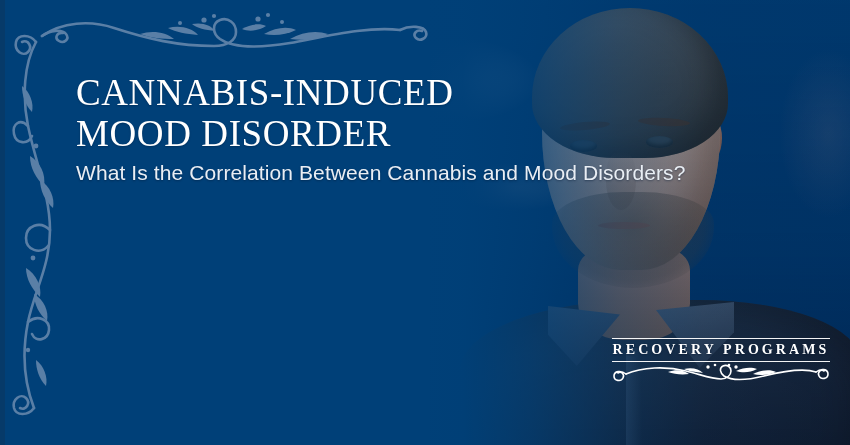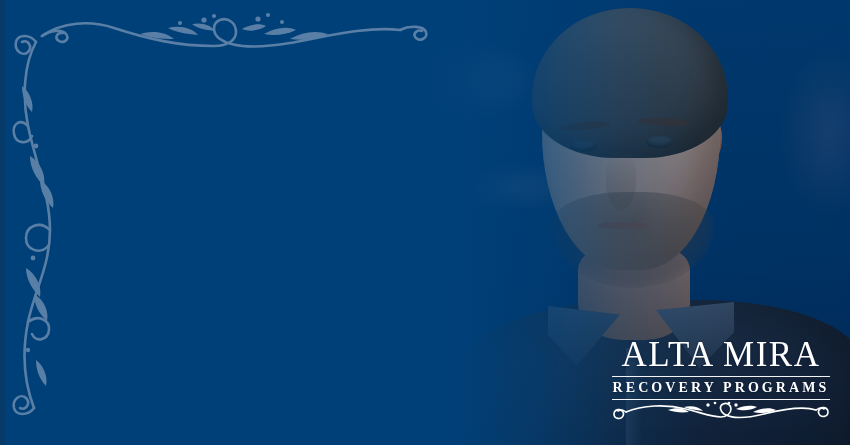--- a/index.html
+++ b/index.html
@@ -354,23 +354,29 @@
       <path d="M20 238 C 30 244, 36 256, 34 267 C 26 259, 20 249, 20 238 Z"></path>
       <path d="M28 264 C 38 270, 43 281, 41 291 C 33 284, 28 274, 28 264 Z"></path>
       <path d="M16 56 C 24 62, 28 73, 26 82 C 19 75, 16 65, 16 56 Z"></path>
       <path d="M30 330 C 38 336, 42 347, 40 356 C 33 349, 30 339, 30 330 Z"></path>
       <circle cx="30" cy="116" r="2.4"></circle>
       <circle cx="27" cy="228" r="2.4"></circle>
       <circle cx="22" cy="320" r="2.2"></circle>
     </g>
   </svg>
 
+  <div class="copy">
+    <h1 class="title">
+      <span class="ln">CANNABIS-INDUCED</span>
+      <span class="ln">MOOD DISORDER</span>
+    </h1>
+    <p class="subtitle">What Is the Correlation Between Cannabis and Mood Disorders?</p>
+  </div>
 
   <div class="logo">
-    <div class="logo-name">ALTA MIRA</div>
     <div class="logo-rule"></div>
     <div class="logo-sub">RECOVERY PROGRAMS</div>
     <div class="logo-rule2"></div>
     <svg class="logo-flourish" viewBox="0 0 218 26">
       <g fill="none" stroke="#ffffff" stroke-width="1.6" stroke-linecap="round">
         <path d="M14 11 C 30 4, 54 3, 74 8 C 90 12, 100 16, 109 16
                  C 115 16, 119 12, 119 8 C 119 4, 115 1, 111 3
                  C 107 5, 108 10, 112 13 C 120 18, 136 17, 152 13
                  C 172 8, 192 5, 204 9"></path>
         <path d="M14 11 C 9 7, 2 8, 2 13 C 2 18, 9 19, 11 15 C 13 11, 9 8, 6 10"></path>

